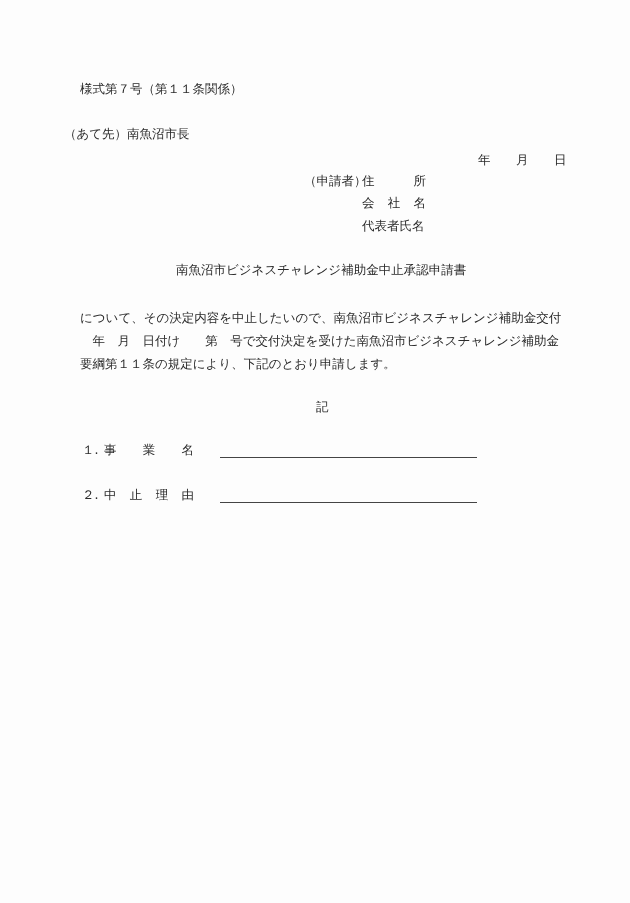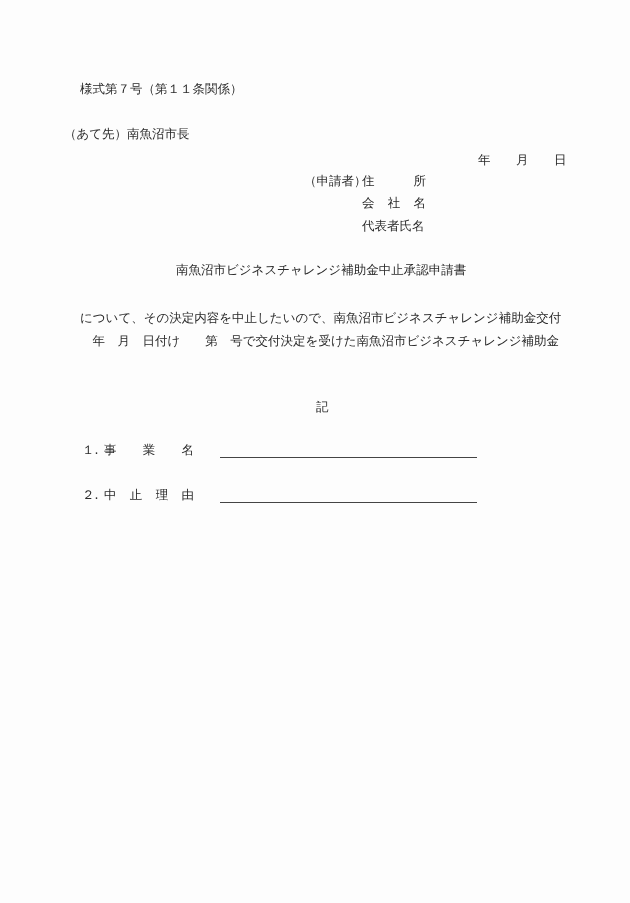--- a/index.html
+++ b/index.html
@@ -83,20 +83,21 @@
   <span>名</span>
 </div>
 
 <div class="abs applicant-field field-rep">代表者氏名</div>
 
 <div class="abs doc-title">南魚沼市ビジネスチャレンジ補助金中止承認申請書</div>
 
 <div class="abs body-text">
   <span class="line">について、その決定内容を中止したいので、南魚沼市ビジネスチャレンジ補助金交付</span>
   <span class="line">　年　月　日付け　　第　号で交付決定を受けた南魚沼市ビジネスチャレンジ補助金</span>
+  <span class="line">要綱第１１条の規定により、下記のとおり申請します。</span>
 </div>
 
 <div class="abs ki">記</div>
 
 <div class="abs item item-1">
   <span class="num">１.</span>
   <span class="label">
     <span>事</span>
     <span>業</span>
     <span>名</span>

